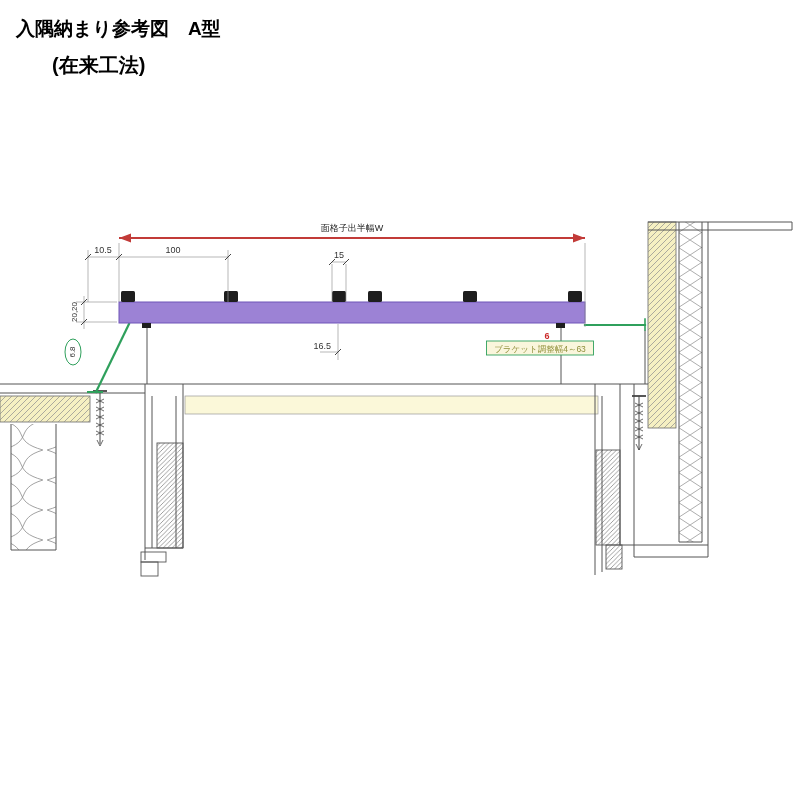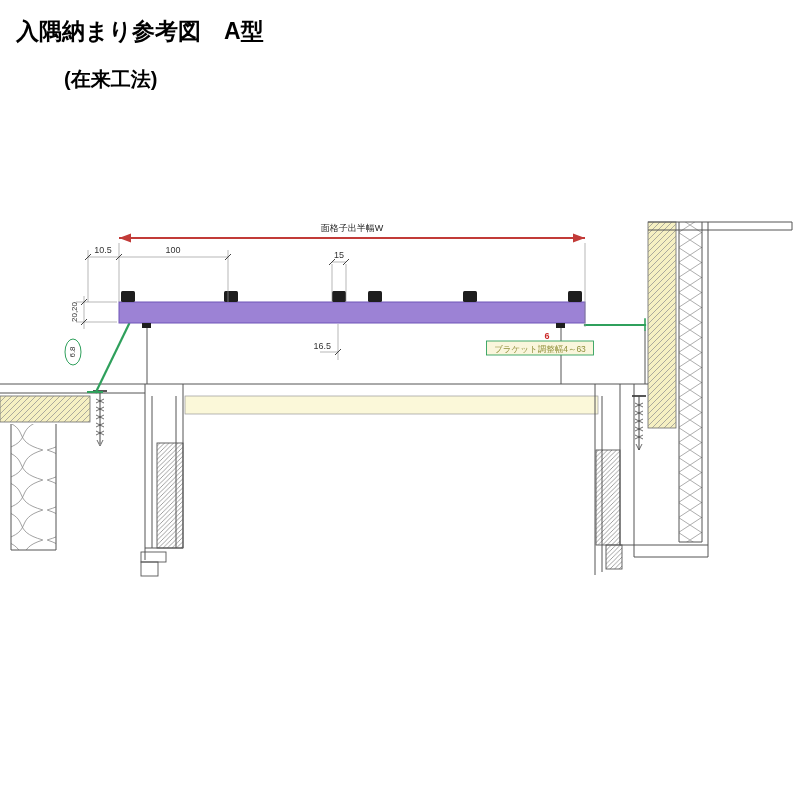--- a/index.html
+++ b/index.html
@@ -1,19 +1,19 @@
 <!DOCTYPE html>
 <html><head>
 <meta charset="utf-8">
 <style>
   html,body{margin:0;padding:0;background:#fff;}
   .page{position:relative;width:800px;height:800px;background:#fff;overflow:hidden;
         font-family:"Liberation Sans",sans-serif;}
-  .title{position:absolute;left:16px;top:16px;font-size:23px;font-weight:bold;color:#000;}
-  .subtitle{position:absolute;left:52px;top:66px;font-size:20px;font-weight:bold;color:#000;margin-left:12px;}
+  .title{position:absolute;left:16px;top:16px;font-size:19px;font-weight:bold;color:#000;}
+  .subtitle{position:absolute;left:52px;top:52px;font-size:20px;font-weight:bold;color:#000;}
   svg{position:absolute;left:0;top:0;}
   svg text{font-family:"Liberation Sans",sans-serif;}
   .dim{font-size:9px;fill:#333;}
   .dim-sm{font-size:8px;fill:#333;}
   .note-text{font-size:8.5px;}
   .num-red{font-size:9px;font-weight:bold;}
   .arrow-label{font-size:9px;fill:#222;}
 </style>
 </head>
 <body>

